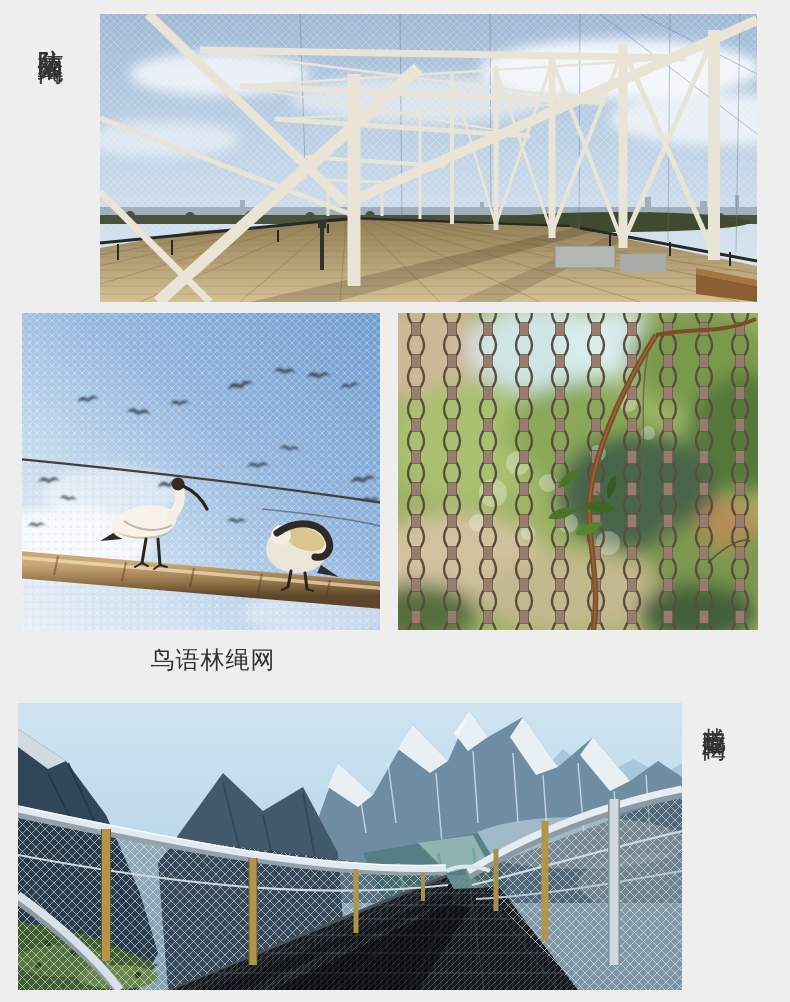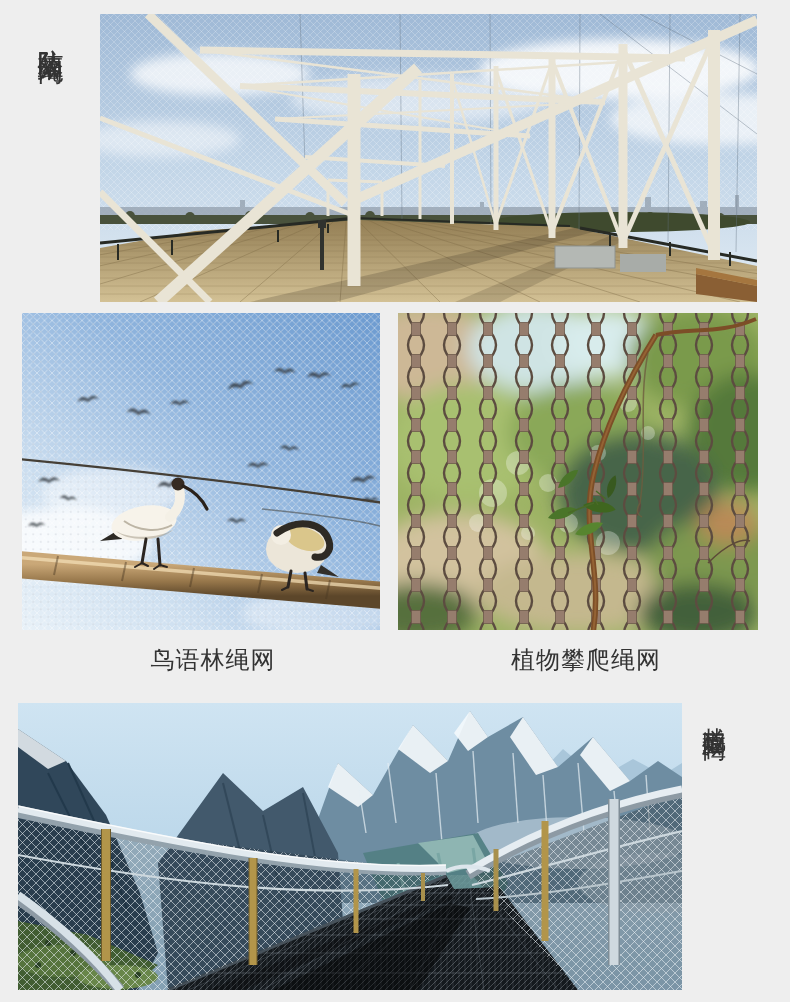--- a/index.html
+++ b/index.html
@@ -346,21 +346,20 @@
           <use href="#leaf" transform="translate(160,175) rotate(-40) scale(0.9)" fill="#4a7529"></use>
           <use href="#leaf" transform="translate(205,210) rotate(160)" fill="#57852f"></use>
           <use href="#leaf" transform="translate(210,185) rotate(-70) scale(0.8)" fill="#38591f"></use>
         </g>
         <path d="M196,190 L170,200 M196,185 L200,192 M198,178 L208,186" stroke="#4a6a28" stroke-width="1.5"></path>
       </g>
     </svg>
   </figure>
 
   <div class="caption caption-birds">鸟语林绳网</div>
-  <div class="caption caption-plant">植物攀爬绳网</div>
 
   <figure class="photo photo-walkway">
     <svg viewBox="0 0 664 287" preserveAspectRatio="none">
       <defs>
         <linearGradient id="sky4" x1="0" y1="0" x2="0" y2="1">
           <stop offset="0" stop-color="#cfe4f2"></stop>
             <stop offset="1" stop-color="#a9cbe2"></stop>
         </linearGradient>
         <pattern id="meshD" patternUnits="userSpaceOnUse" width="9" height="9">
           <path d="M-1,10 L10,-1 M-1,-1 L10,10" stroke="rgba(238,244,248,0.55)" stroke-width="1" fill="none"></path>

